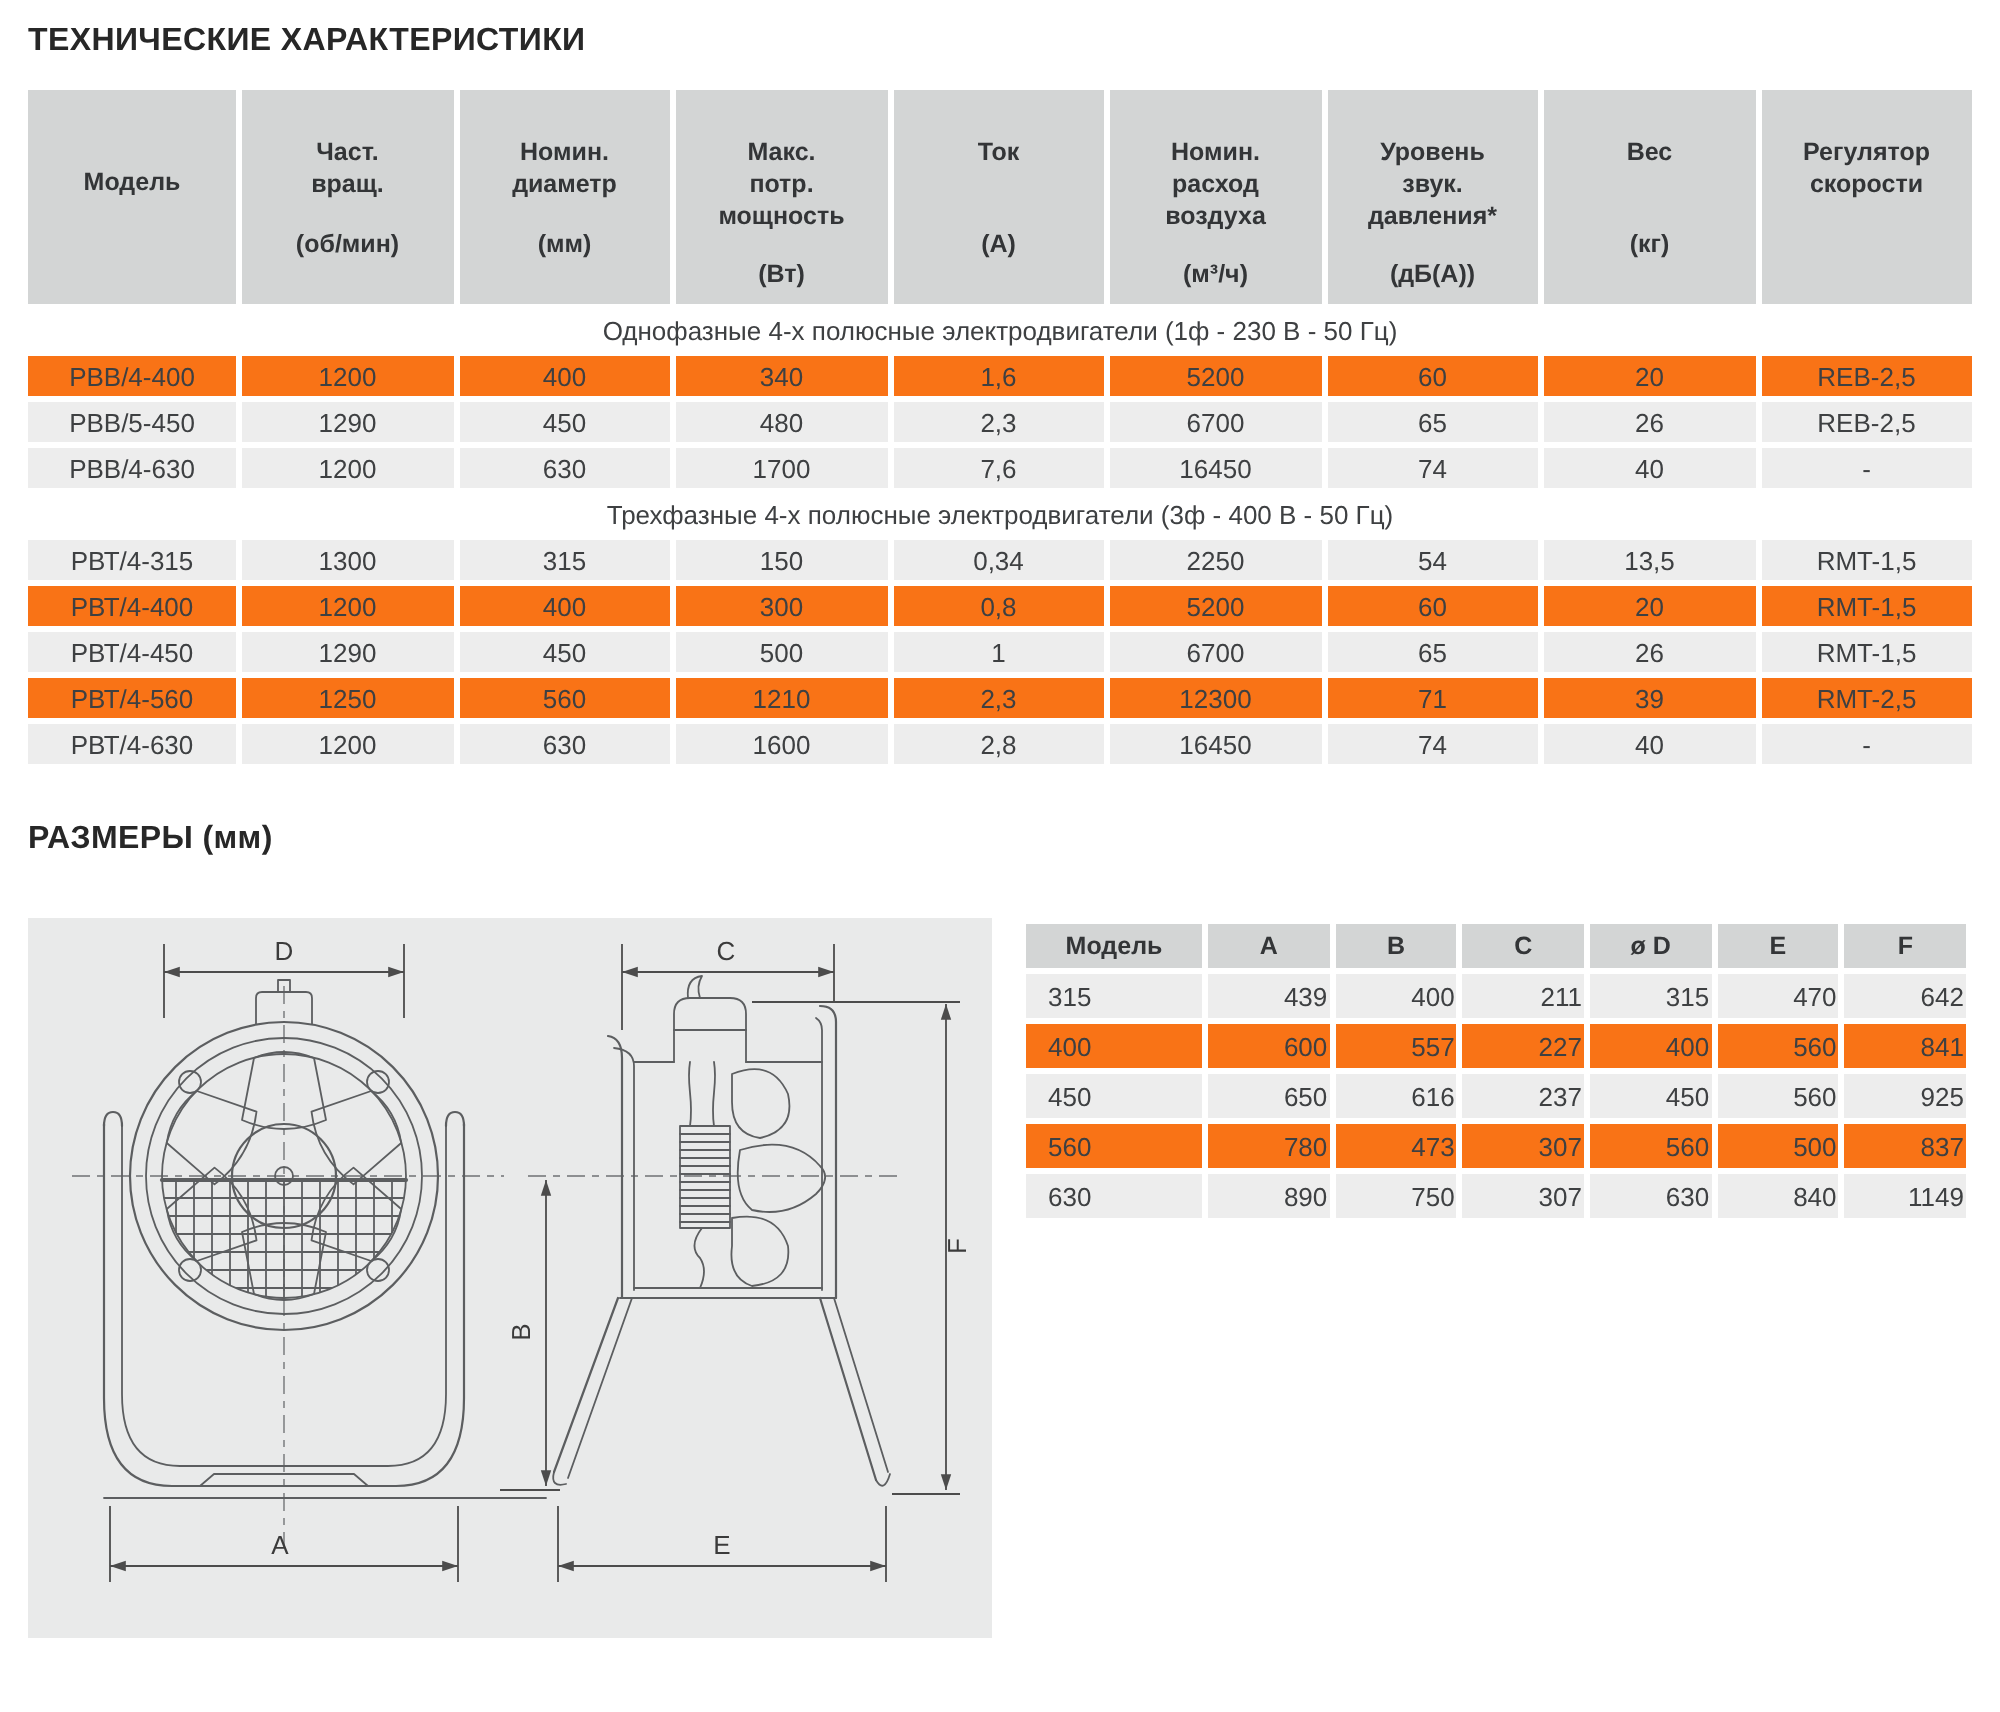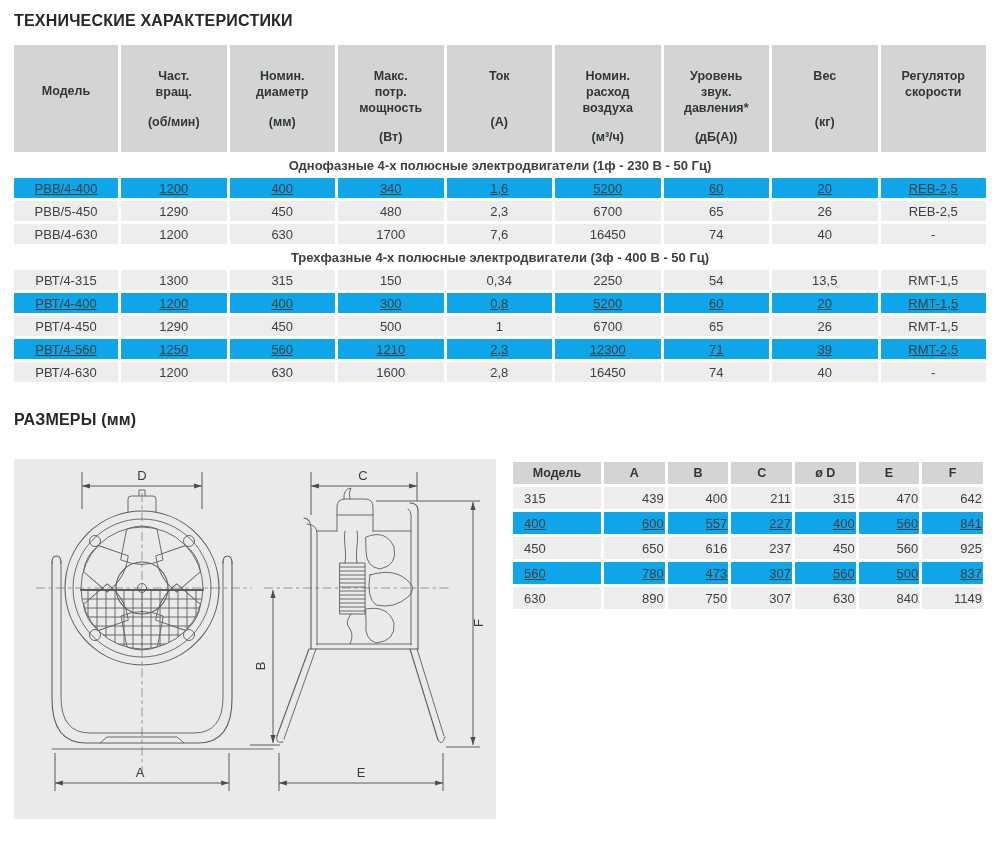--- a/index.html
+++ b/index.html
@@ -10,22 +10,22 @@
 
   table{border-collapse:separate;border-spacing:3px;table-layout:fixed;}
   #spec-table{width:978px;margin:12px 0 0 -3px;}
   #spec-table th{background:#d3d5d5;padding:16px;height:75px;vertical-align:top;font-size:12.5px;font-weight:700;color:#333537;text-align:center;}
   .hwrap{display:flex;flex-direction:column;justify-content:space-between;align-items:center;height:61px;padding:7px 2px;}
   .hwrap.center{justify-content:center;}
   .hlines div{line-height:16px;}
   .hunit{line-height:13px;margin-top:15px;}
   #spec-table td{font-size:13px;color:#3e4042;text-align:center;height:20px;padding:0 3px;overflow:hidden;white-space:nowrap;}
   tr.light td{background:#ededed;}
-  tr.dark td{background:#0ea5e9;text-decoration:underline;}
-  td.section{background:#ffffff;font-weight:700;font-size:12.5px;color:#2c2c2c;height:17px;padding:2px 0 1px 0;}
+  tr.dark td{background:#f97316;}
+  td.section{background:#ffffff;font-weight:400;font-size:12.5px;color:#2c2c2c;height:17px;padding:2px 0 1px 0;}
   td.model{text-align:left;padding-left:13px;}
 
   .bottom{display:flex;gap:15px;margin-top:30px;align-items:flex-start;}
   .panel{width:482px;height:360px;background:#e9eaea;flex:none;}
 
   #dims-table{width:490px;margin-left:-1px;}
   #dims-table th{background:#d3d5d5;font-size:12.5px;font-weight:700;color:#333537;height:20px;padding:1px 0;}
   #dims-table td{font-size:13px;color:#3e4042;text-align:right;height:20px;}
   #dims-table td.model{text-align:left;padding-left:11px;}
 

